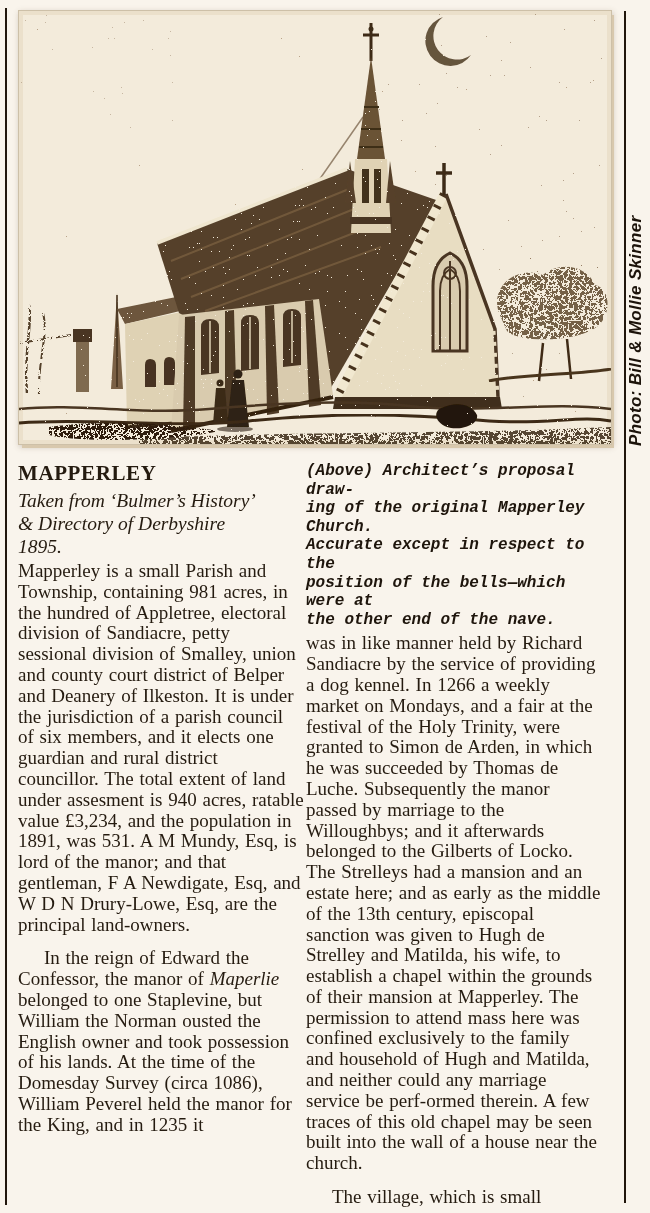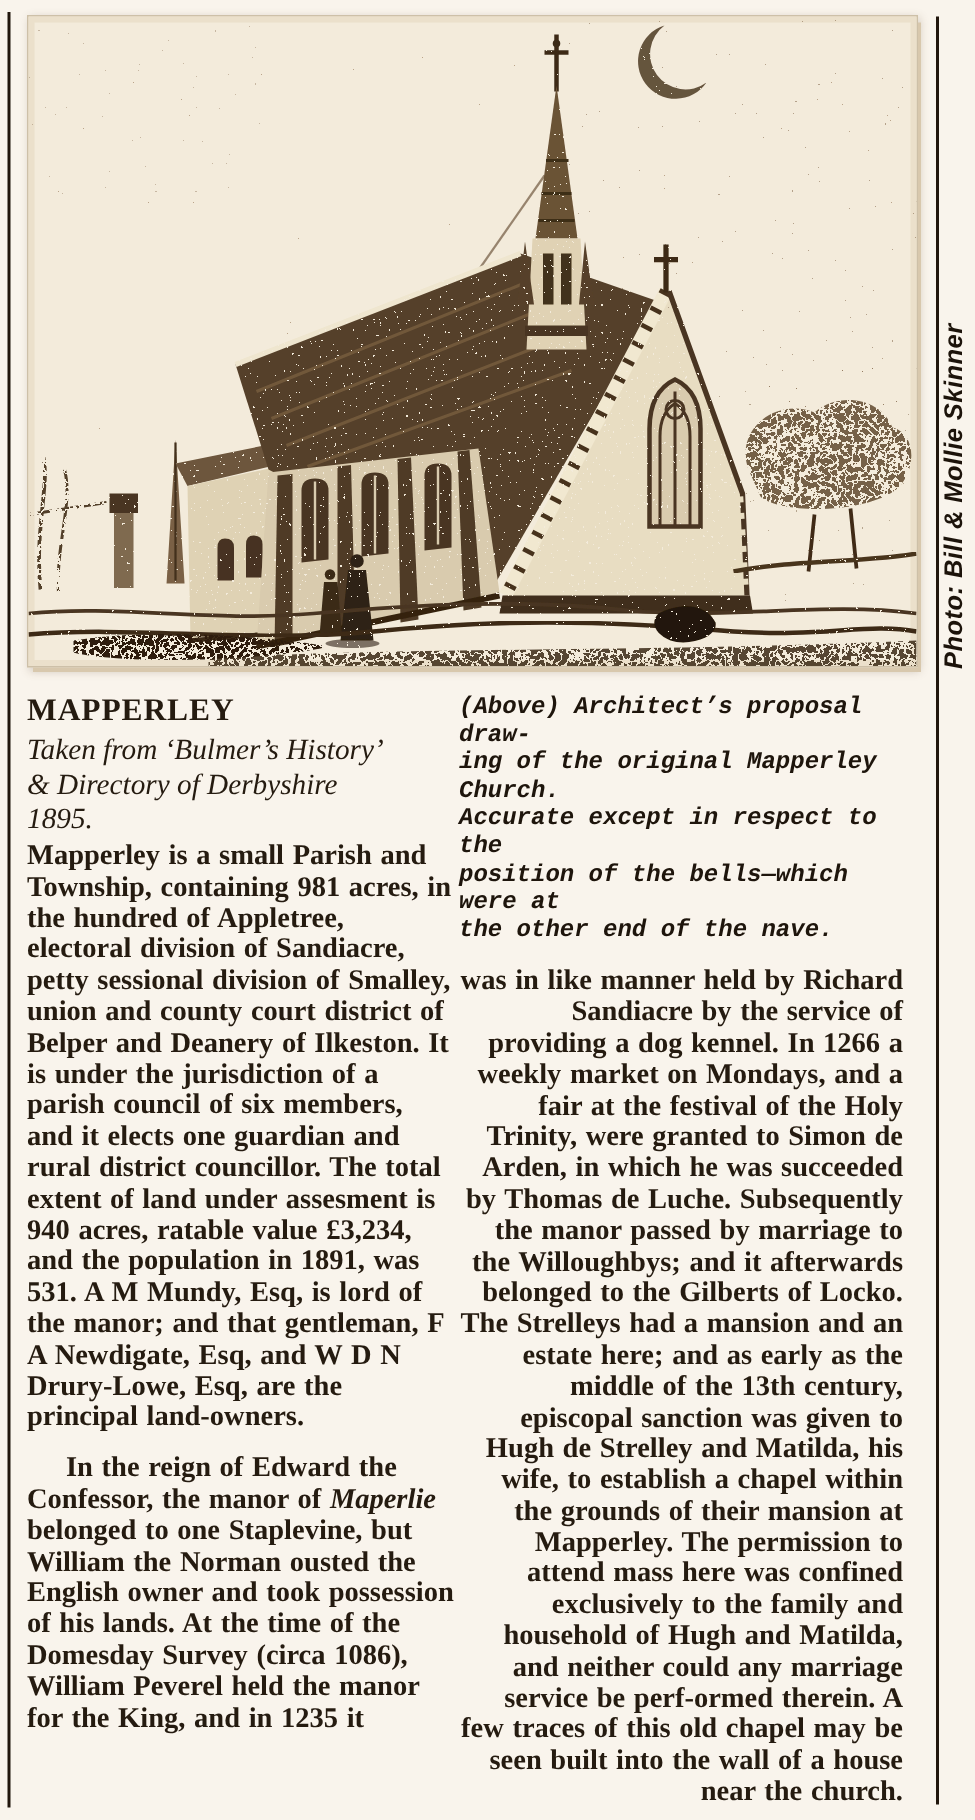--- a/index.html
+++ b/index.html
@@ -25,29 +25,29 @@
     font-weight:bold;font-style:italic;font-size:17px;letter-spacing:.3px;
     color:#1c130a;white-space:nowrap;
   }
   .columns{position:absolute;left:18px;top:461px;width:600px;display:flex;gap:2px;}
   .col-left{width:286px;}
   .col-right{width:296px;}
   .title{
     font-size:21px;font-weight:bold;letter-spacing:.6px;margin:0 0 3px 0;
   }
   .subtitle{font-style:italic;font-size:19.5px;line-height:23px;margin:0 0 3px 0;}
-  .body-para{font-size:19px;line-height:20.8px;margin:0;word-spacing:1px;font-weight:bold;}
+  .body-para{font-size:19px;line-height:20.8px;margin:0;word-spacing:1px;}
   .para-indent{text-indent:26px;margin-top:13px;}
   .inline-italic{font-style:italic;}
   .caption{
     font-family:Liberation Mono, monospace;
     font-weight:bold;font-style:italic;
     font-size:16px;line-height:18.6px;margin:1px 0 0 0;color:#1e150c;
   }
-  .col-right .body-para.first{margin-top:15px;text-align:right;}
+  .col-right .body-para.first{margin-top:4px;}
 </style>
 </head>
 <body>
 
 <div class="rule rule-left"></div>
 <div class="rule rule-right"></div>
 
 <div class="photo-credit">Photo: Bill &amp; Mollie Skinner</div>
 
 <div class="photo-frame">

